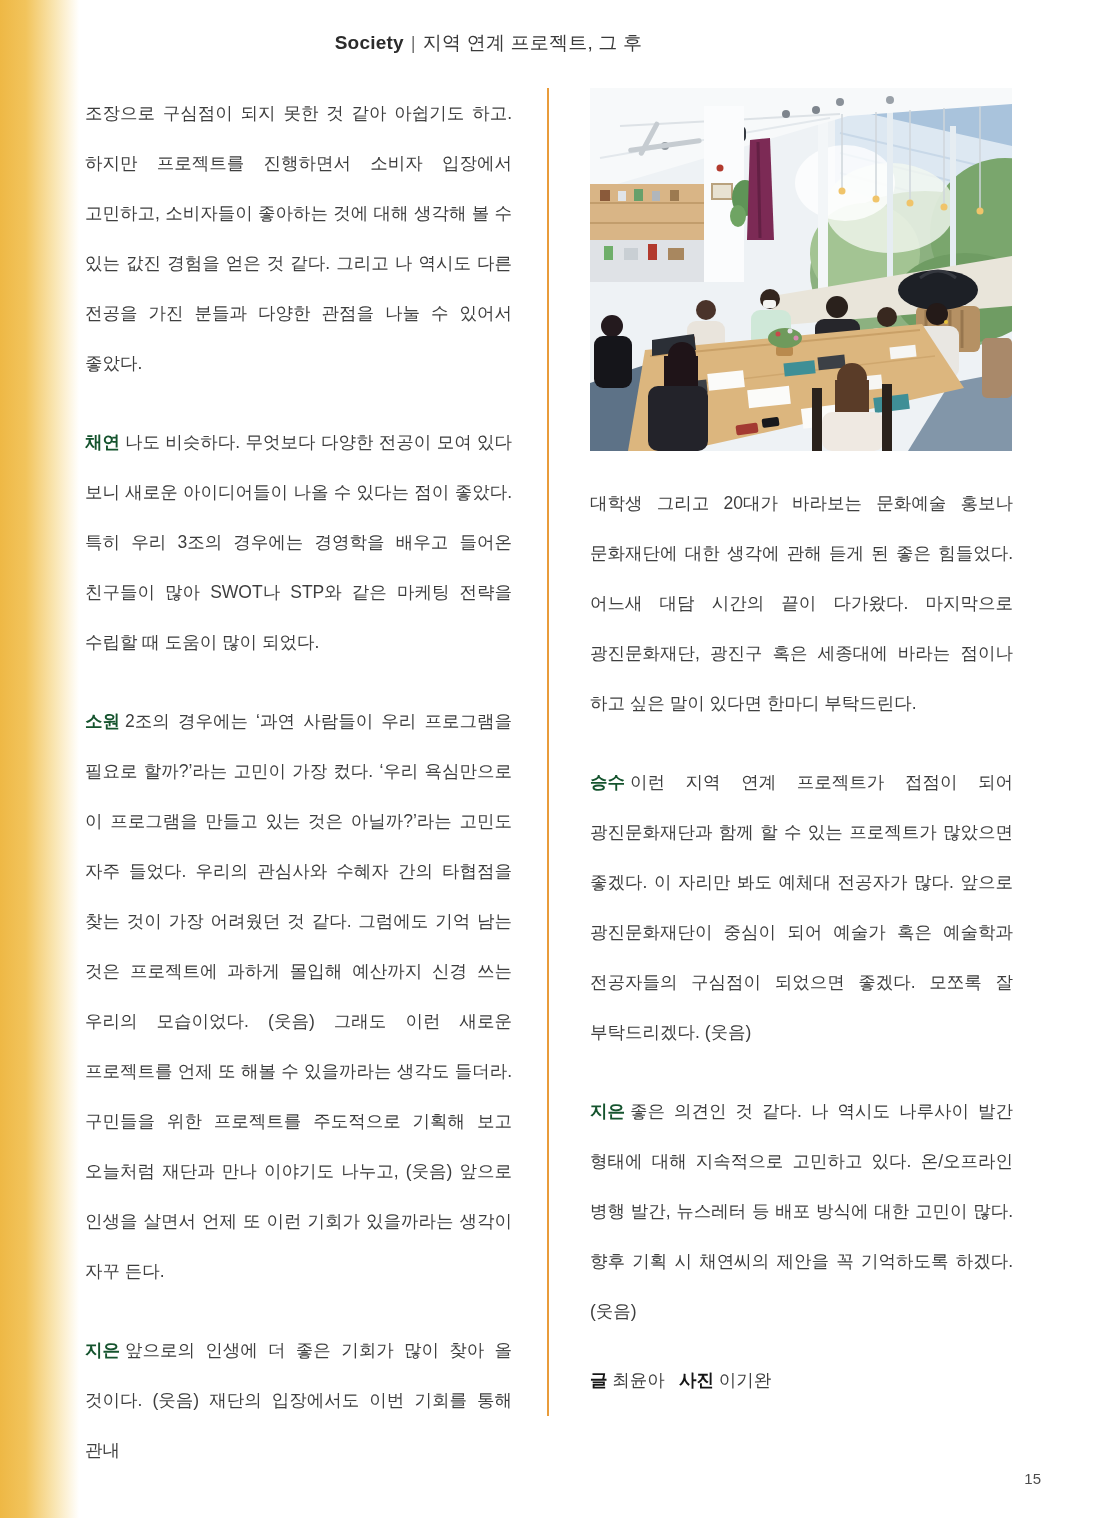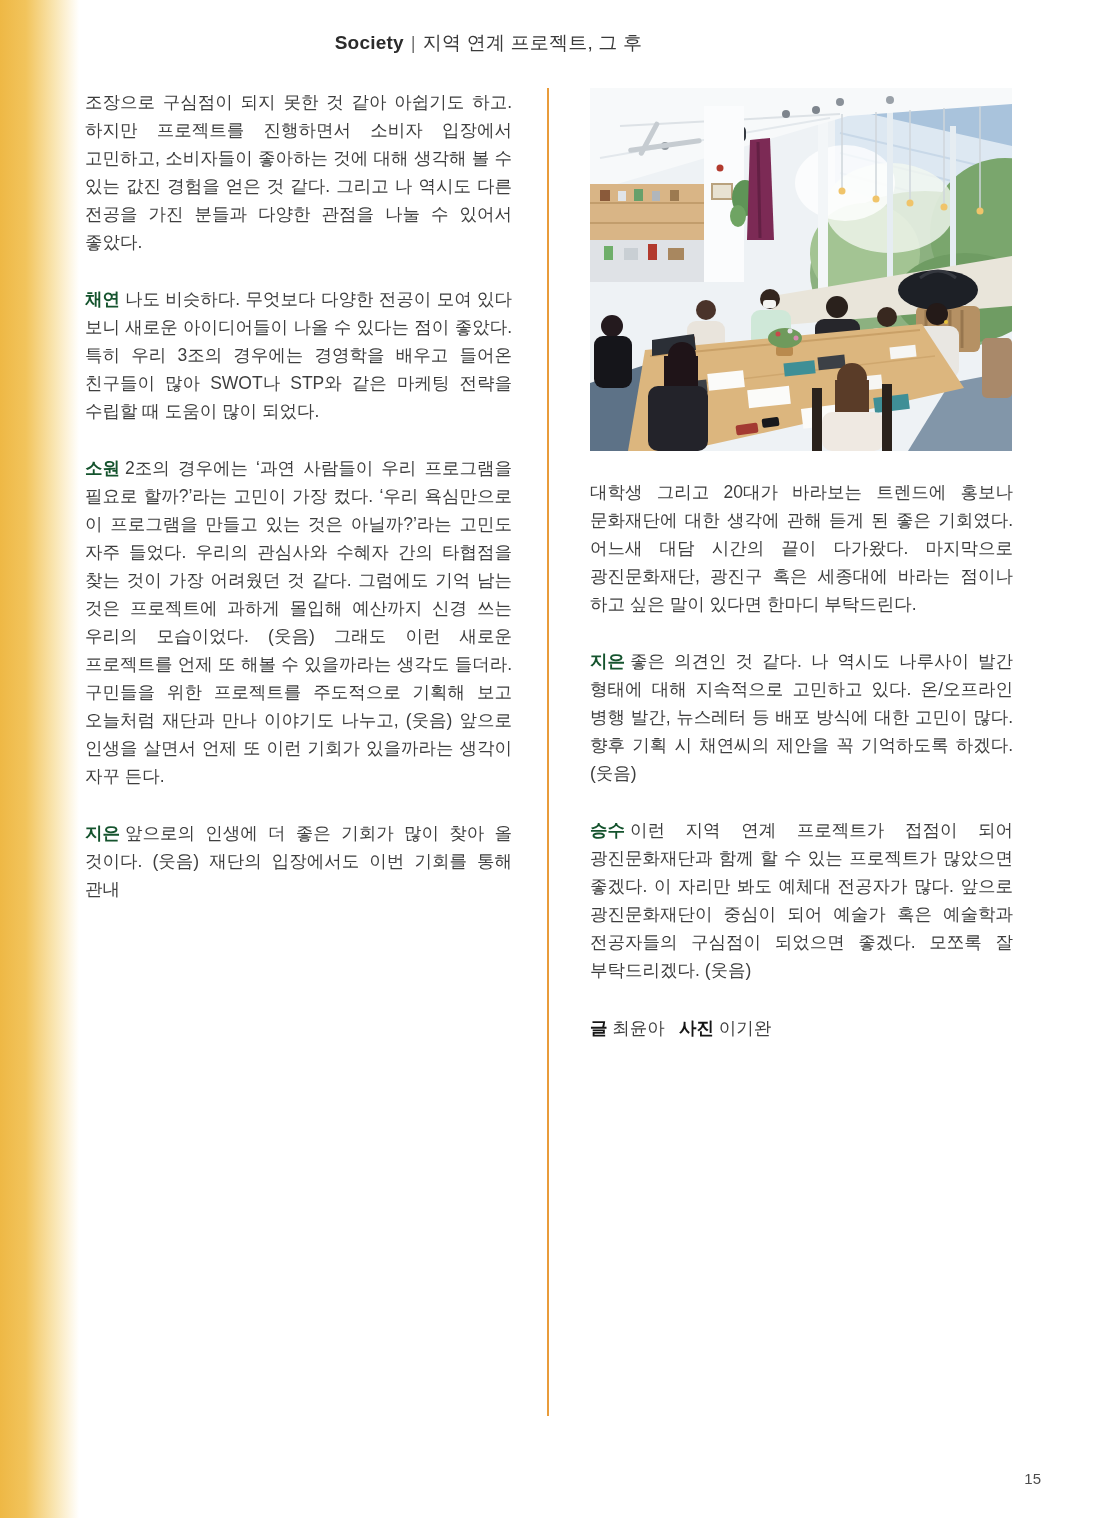--- a/index.html
+++ b/index.html
@@ -18,21 +18,21 @@
   .hdr-section{font-weight:bold;color:#2c2c2c;}
   .hdr-sep{color:#777;margin:0 7px;}
   .col{position:absolute;top:88px;}
   .col-left{left:85px;width:427px;}
   .col-right{left:590px;width:423px;}
   .col-divider{
     position:absolute;left:547px;top:88px;width:2px;height:1328px;
     background:#e99c3b;
   }
   .para{
-    margin:0 0 29px 0;font-size:17.5px;line-height:28px;color:#3e3e3e;
+    margin:0 0 29px 0;font-size:17.5px;line-height:50px;color:#3e3e3e;
     text-align:justify;word-break:keep-all;overflow-wrap:break-word;
   }
   .para strong{color:#14532d;margin-right:5px;font-weight:bold;}
   figure.photo{margin:0 0 27px 0;width:422px;height:363px;overflow:hidden;}
   .credits{
     margin:20px 0 0 0;font-size:17.5px;color:#3e3e3e;line-height:30px;
   }
   .credits strong{color:#151515;font-weight:bold;}
   .credits .credit-item{margin-right:14px;text-align:right;}
   .page-number{
@@ -202,20 +202,20 @@
         <rect x="58" y="298" width="60" height="65" rx="10" fill="#23232a"></rect>
         <circle cx="262" cy="290" r="15" fill="#5a3c28"></circle>
         <rect x="245" y="292" width="34" height="71" fill="#5a3c28"></rect>
         <rect x="232" y="324" width="62" height="39" rx="10" fill="#efe9e2"></rect>
         <rect x="222" y="300" width="10" height="63" fill="#2a221c"></rect>
         <rect x="292" y="296" width="10" height="67" fill="#2a221c"></rect>
       </g>
     </svg>
   </figure>
   <div id="right-col">
-      <p class="para">대학생 그리고 20대가 바라보는 트렌드에 홍보나 문화재단에 대한 생각에 관해 듣게 된 좋은 기회였다. 어느새 대담 시간의 끝이 다가왔다. 마지막으로 광진문화재단, 광진구 혹은 세종대에 바라는 점이나 하고 싶은 말이 있다면 한마디 부탁드린다.</p>
+      <p class="para">대학생 그리고 20대가 바라보는 문화예술 홍보나 문화재단에 대한 생각에 관해 듣게 된 좋은 힘들었다. 어느새 대담 시간의 끝이 다가왔다. 마지막으로 광진문화재단, 광진구 혹은 세종대에 바라는 점이나 하고 싶은 말이 있다면 한마디 부탁드린다.</p>
+      <p class="para"><strong>승수</strong>이런 지역 연계 프로젝트가 접점이 되어 광진문화재단과 함께 할 수 있는 프로젝트가 많았으면 좋겠다. 이 자리만 봐도 예체대 전공자가 많다. 앞으로 광진문화재단이 중심이 되어 예술가 혹은 예술학과 전공자들의 구심점이 되었으면 좋겠다. 모쪼록 잘 부탁드리겠다. (웃음)</p>
       <p class="para"><strong>지은</strong>좋은 의견인 것 같다. 나 역시도 나루사이 발간 형태에 대해 지속적으로 고민하고 있다. 온/오프라인 병행 발간, 뉴스레터 등 배포 방식에 대한 고민이 많다. 향후 기획 시 채연씨의 제안을 꼭 기억하도록 하겠다. (웃음)</p>
-      <p class="para"><strong>승수</strong>이런 지역 연계 프로젝트가 접점이 되어 광진문화재단과 함께 할 수 있는 프로젝트가 많았으면 좋겠다. 이 자리만 봐도 예체대 전공자가 많다. 앞으로 광진문화재단이 중심이 되어 예술가 혹은 예술학과 전공자들의 구심점이 되었으면 좋겠다. 모쪼록 잘 부탁드리겠다. (웃음)</p>
     </div>
   <p class="credits" id="credits"><span class="credit-item"><strong>글</strong> 최윤아</span><span class="credit-item"><strong>사진</strong> 이기완</span></p>
 </section>
 
 <div class="page-number">15</div>
 
 </body></html>

